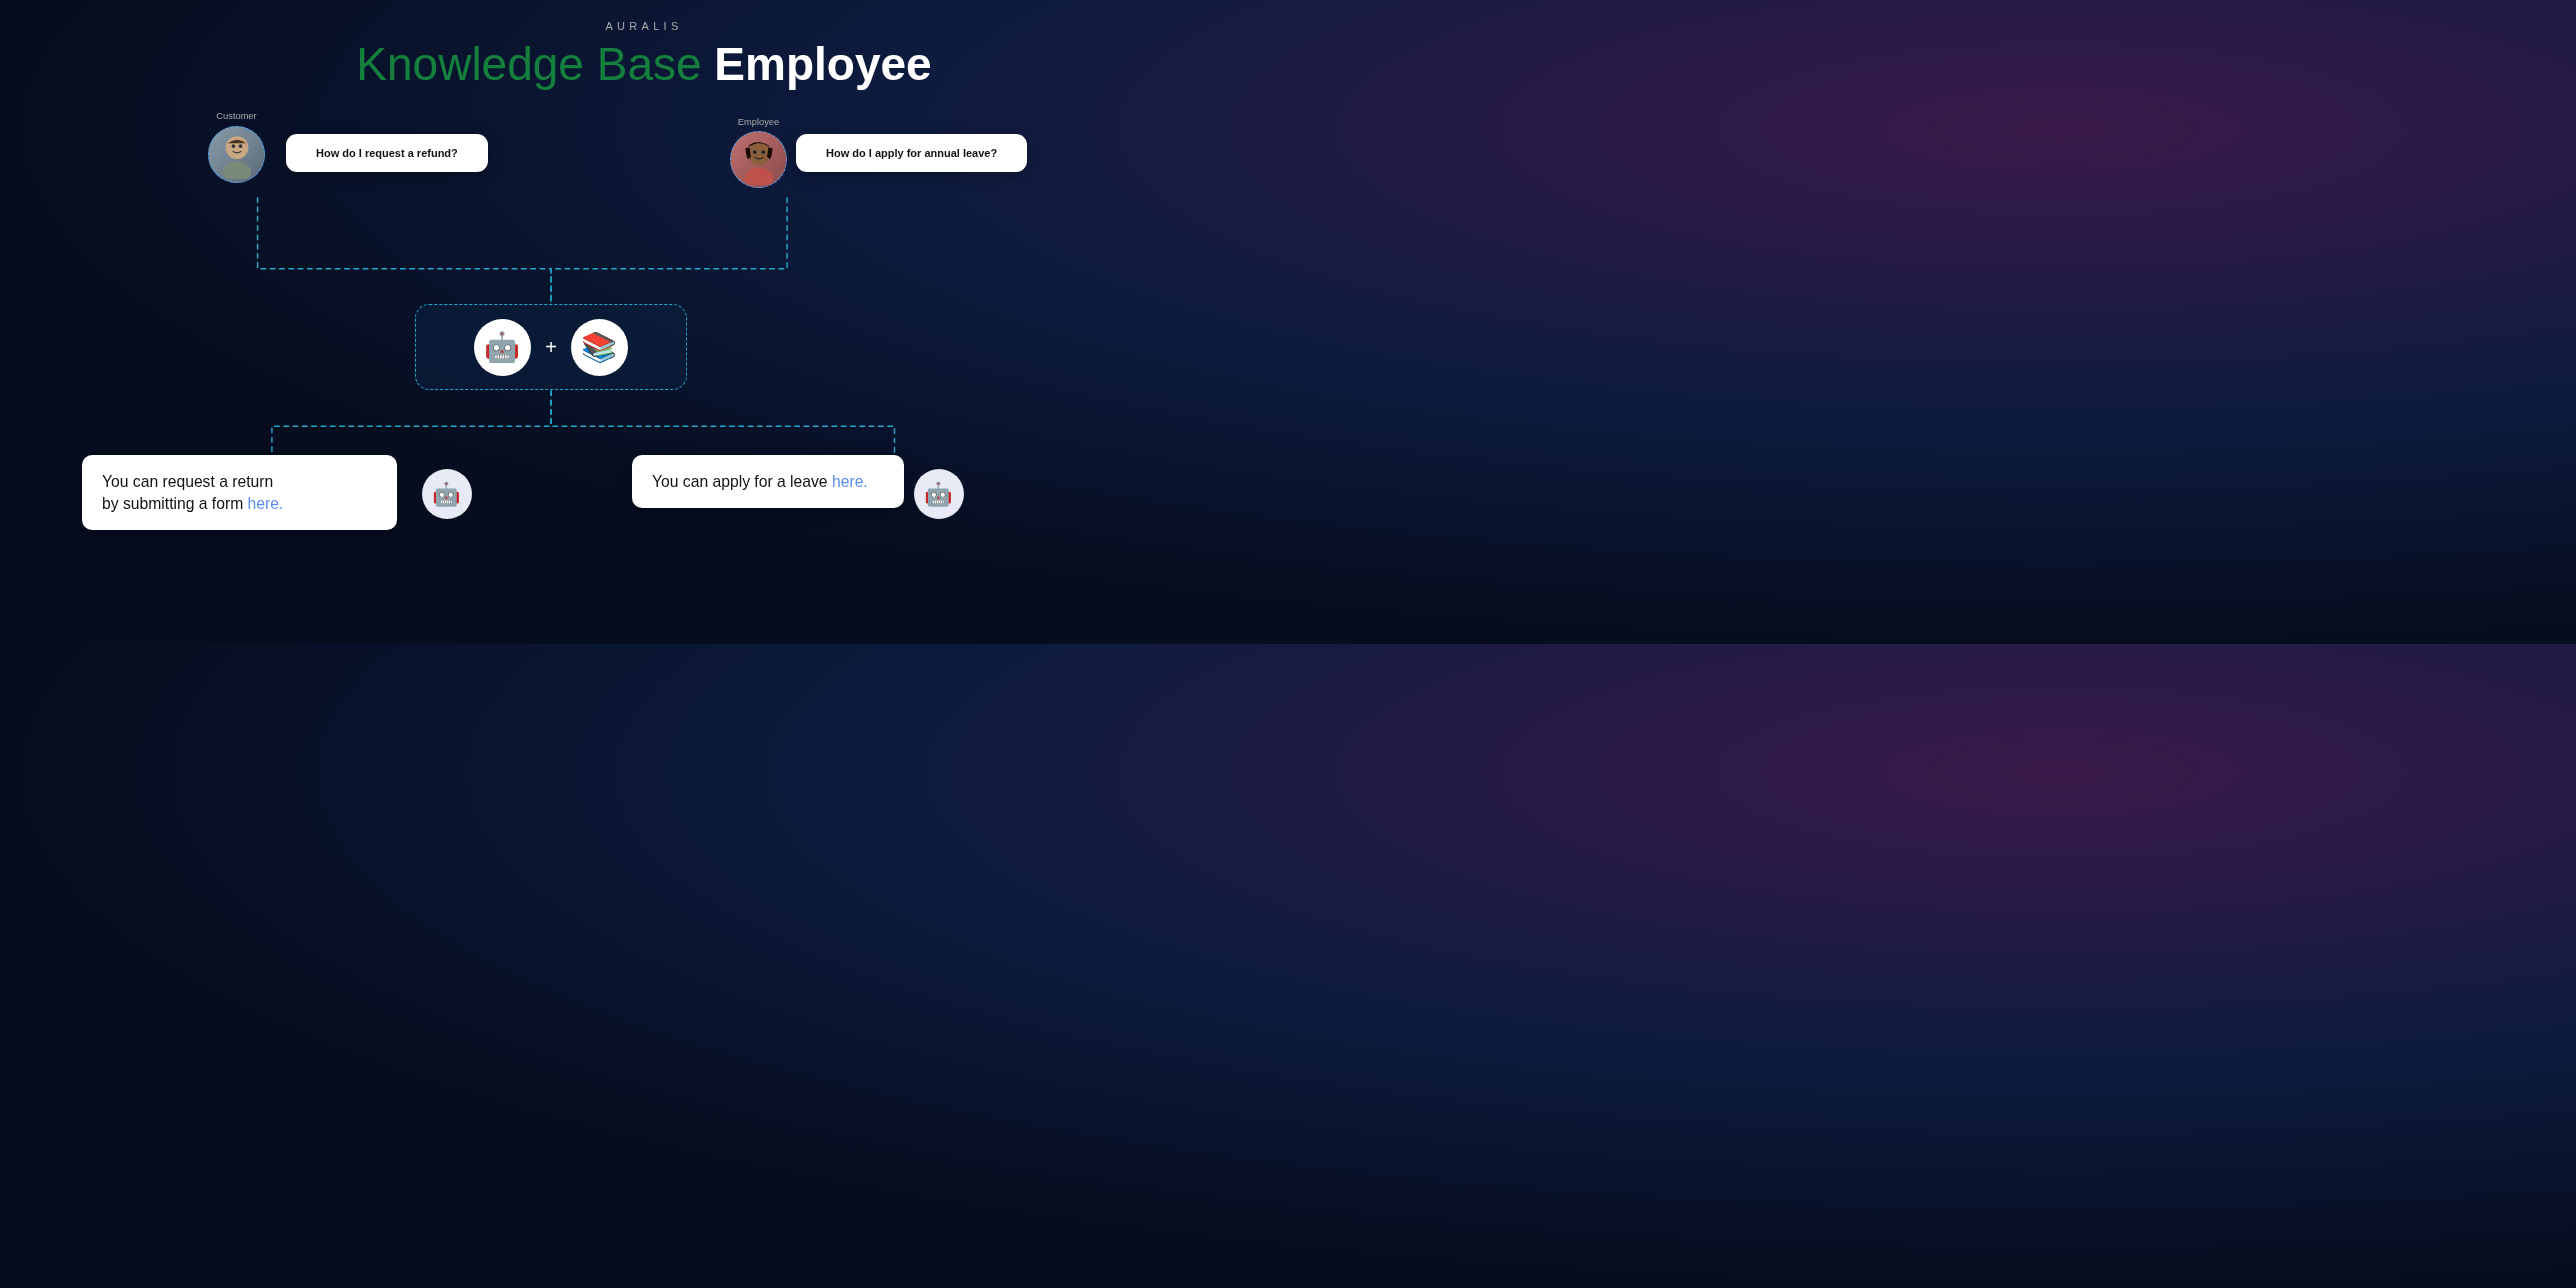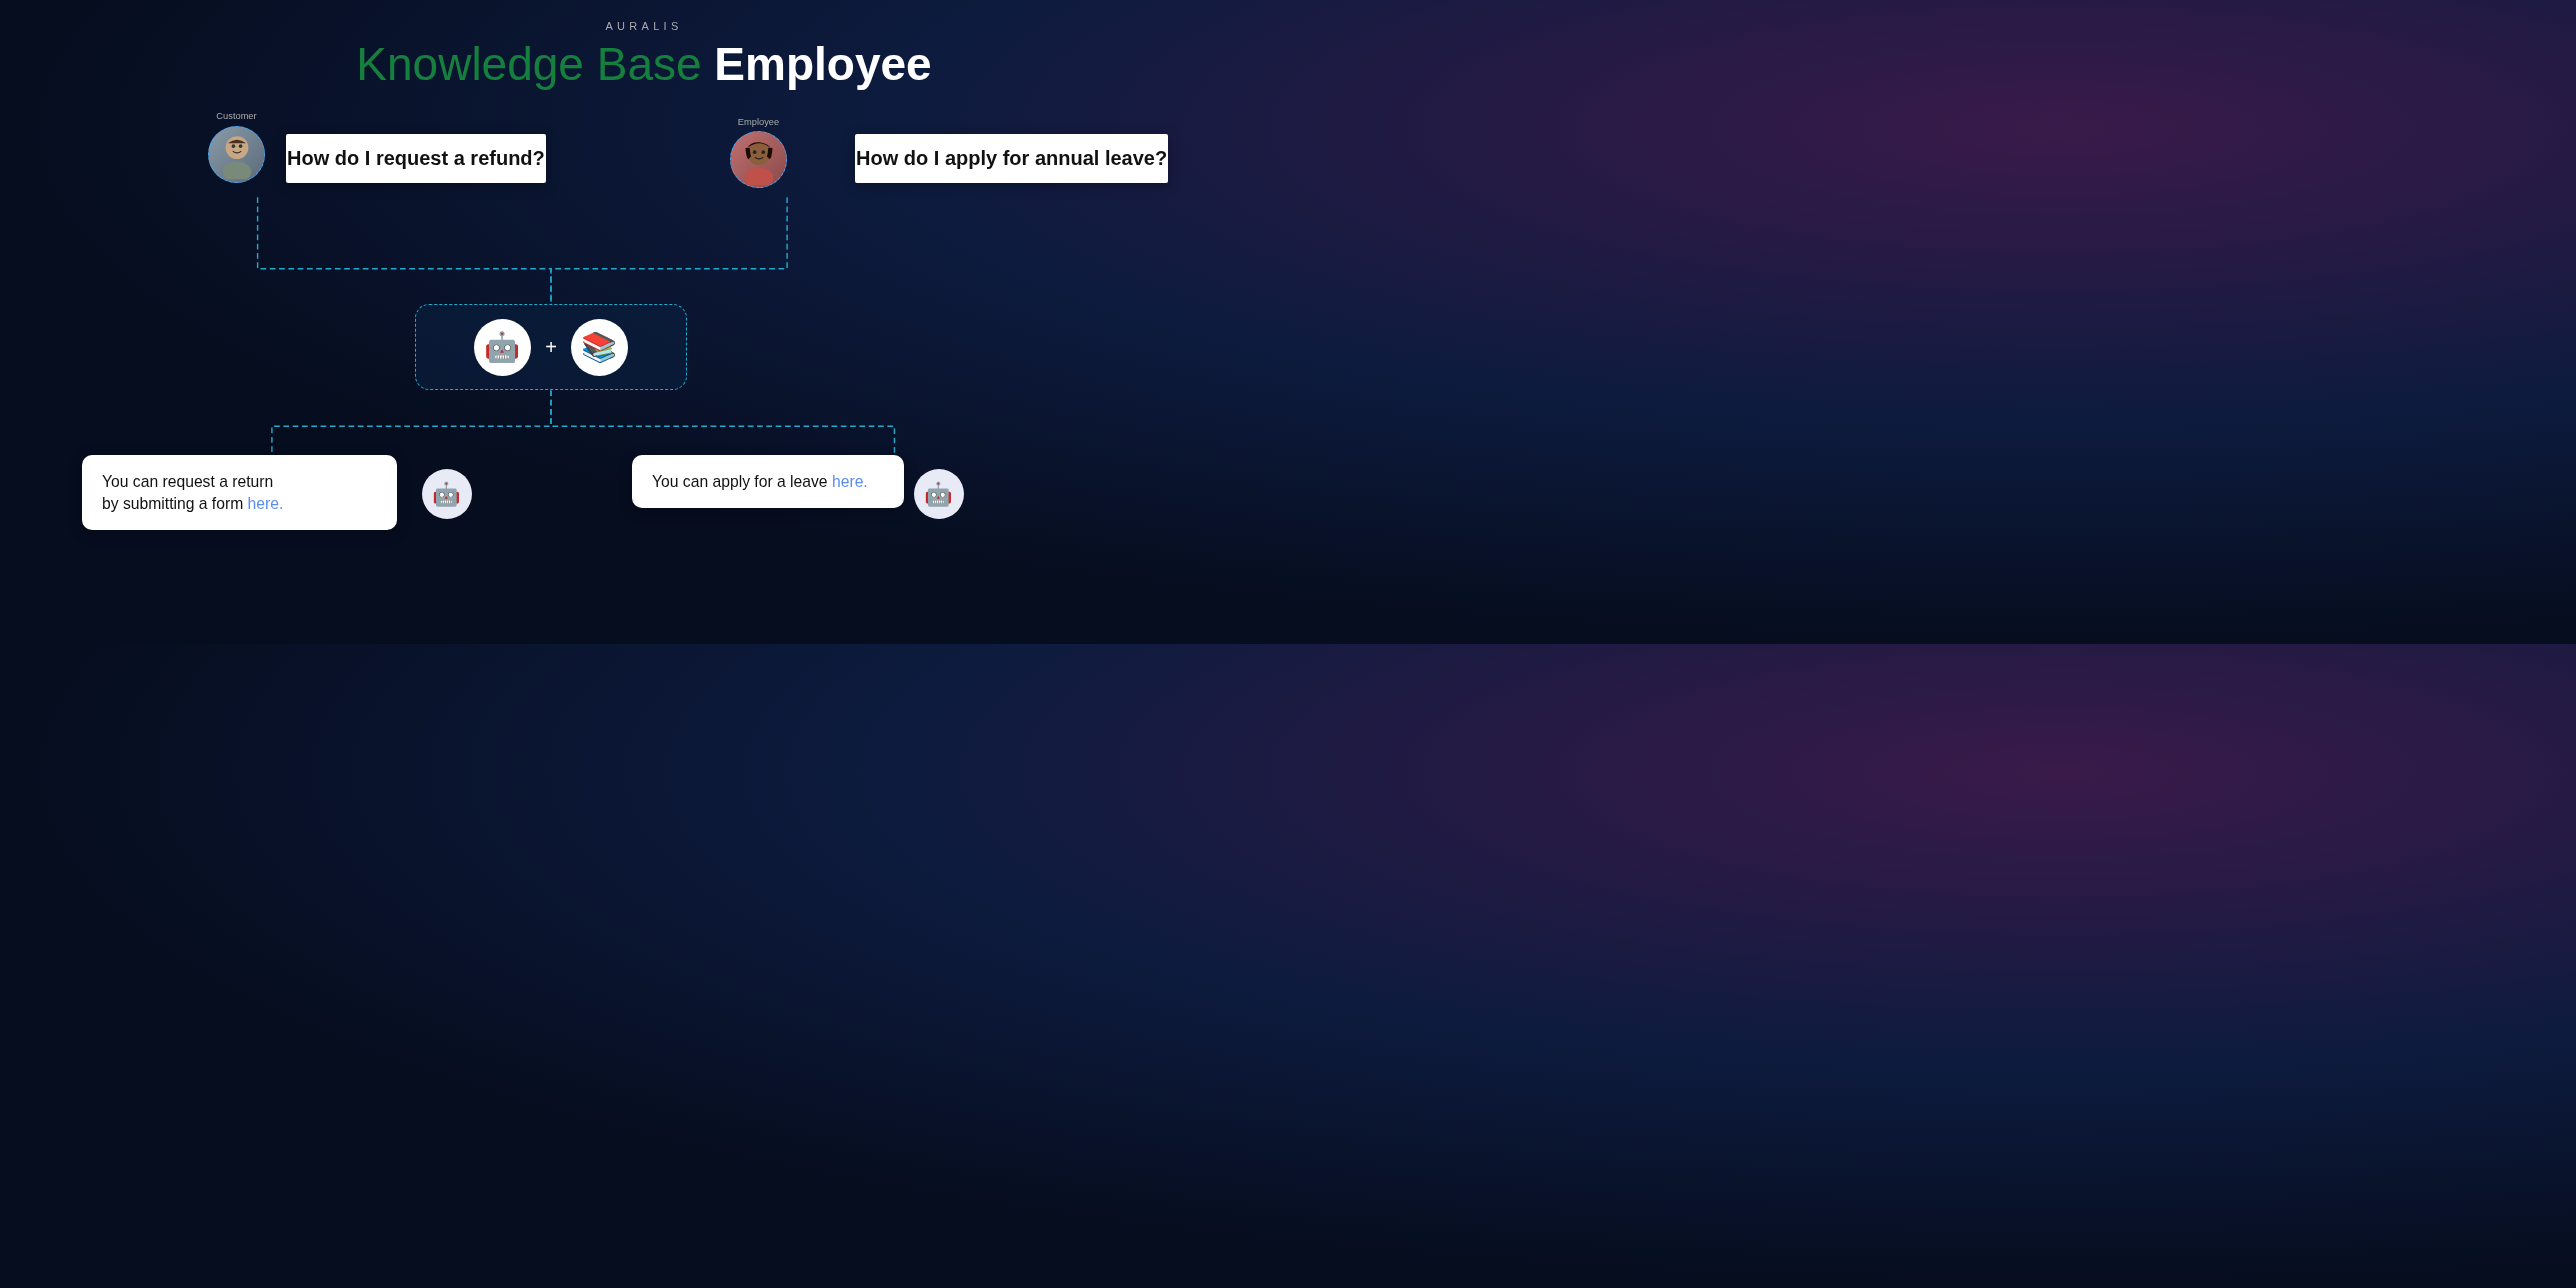--- a/index.html
+++ b/index.html
@@ -82,23 +82,23 @@
 
     .avatar-circle svg {
       width: 50px;
       height: 50px;
     }
 
     
     .bubble {
       position: absolute;
       background: #ffffff;
-      border-radius: 2px;
-      padding: 13px 1px;
-      font-size: 20px;
+      border-radius: 11px;
+      padding: 13px 30px;
+      font-size: 11px;
       font-weight: 600;
       color: #111;
       white-space: nowrap;
       box-shadow: 0 2.9px 14.3px rgba(0,0,0,0.3);
     }
 
     
     .center-box {
       position: absolute;
       border: 1.4px dashed #2ac;
@@ -220,21 +220,21 @@
         <circle cx="29" cy="24" r="2.5" fill="#222"></circle>
         <circle cx="41" cy="24" r="2.5" fill="#222"></circle>
         <path d="M29 31 Q35 36 41 31" fill="none" stroke="#222" stroke-width="1.5"></path>
         <path d="M19 18 Q35 5 51 18 Q48 12 35 10 Q22 10 19 18 Z" fill="#1a0a00"></path>
         <path d="M19 18 Q20 30 22 32" fill="none" stroke="#1a0a00" stroke-width="6"></path>
         <path d="M51 18 Q50 30 48 32" fill="none" stroke="#1a0a00" stroke-width="6"></path>
       </svg>
     </div>
   </div>
 
-  <div class="bubble" style="left: 855px; top: 30px;">
+  <div class="bubble" style="left: 796px; top: 30px;">
     <span>How do I apply for annual leave?</span>
   </div>
 
   <div class="center-box" style="left: 415px; top: 200px; width: 272px; height: 86px;">
     <div class="center-icon">🤖</div>
     <span class="plus-sign">+</span>
     <div class="center-icon">📚</div>
   </div>
 
   <div class="response-bubble" style="left: 82px; top: 351px; width: 315px;">

